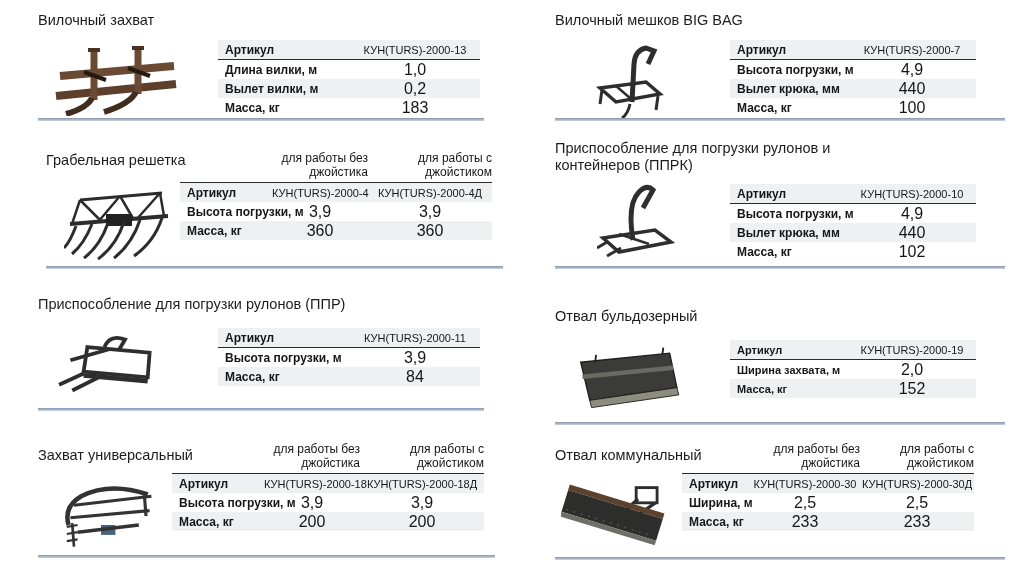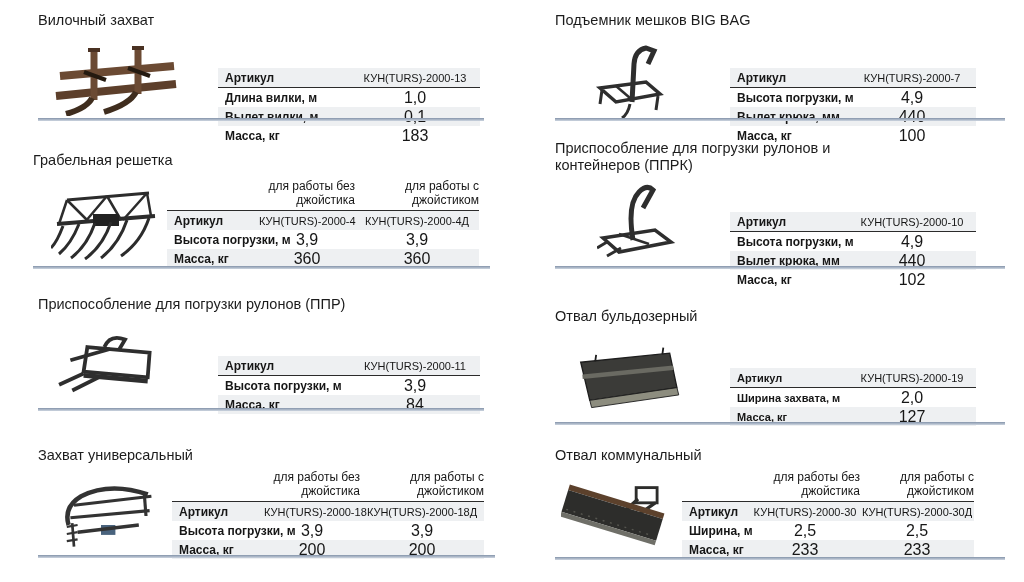--- a/index.html
+++ b/index.html
@@ -10,21 +10,21 @@
   .section{position:absolute;}
   .sec-title{
     position:absolute;left:0;top:0;font-size:14.5px;line-height:17px;color:#1c1c1c;
   }
   .img{position:absolute;}
   .img svg{display:block;width:100%;height:100%;}
   .sep{
     position:absolute;left:0;height:3px;
     background:linear-gradient(#8494aa,#cdd5e0);
   }
-  .tbl{position:absolute;margin-top:28px;}
+  .tbl{position:absolute;}
   .trow{display:flex;align-items:center;height:19px;}
   .trow.g{background:#eef0f2;}
   .trow.ru{border-bottom:1.5px solid #2b2b2b;}
   .lbl{
     font-weight:bold;font-size:12px;padding-left:7px;white-space:nowrap;
     box-sizing:border-box;flex:none;
   }
   .lbl.sm{font-size:11px;}
   .val{font-size:16px;text-align:center;white-space:nowrap;flex:none;}
   .art{font-size:11px;}
@@ -71,31 +71,31 @@
     <div class="trow g ru">
       <div class="lbl">Артикул</div>
       <div class="val art">КУН(TURS)-2000-13</div>
     </div>
     <div class="trow">
       <div class="lbl">Длина вилки, м</div>
       <div class="val">1,0</div>
     </div>
     <div class="trow g">
       <div class="lbl">Вылет вилки, м</div>
-      <div class="val">0,1</div>
+      <div class="val">0,2</div>
     </div>
     <div class="trow">
       <div class="lbl">Масса, кг</div>
       <div class="val">183</div>
     </div>
   </div>
   <div class="sep" style="top:106px;width:446px"></div>
 </div>
 
-<div class="section" style="left:33px;top:143px;width:457px;height:126px">
+<div class="section" style="left:46px;top:143px;width:457px;height:126px">
   <div class="sec-title" style="top:9px">Грабельная решетка</div>
   <div class="img" style="left:18px;top:45px;width:108px;height:72px">
     <svg viewBox="0 0 108 72" fill="none">
       <path d="M16 12 L98 5" stroke="#2c2c2c" stroke-width="3"></path>
       <path d="M6 36 L104 28" stroke="#2c2c2c" stroke-width="4"></path>
       <path d="M16 12 L8 36 M16 12 L38 34 M56 8 L34 34 M56 8 L70 32 M96 5 L72 32 M96 5 L100 28" stroke="#2c2c2c" stroke-width="2.5"></path>
       <rect x="42" y="26" width="26" height="12" fill="#222222"></rect>
       <path d="M12 38 Q6 54 0 60 M28 36 Q20 56 8 66 M44 35 Q36 58 20 70 M60 34 Q52 58 34 71 M76 32 Q68 56 50 70 M98 30 Q90 54 70 68" stroke="#2c2c2c" stroke-width="3"></path>
     </svg>
   </div>
@@ -184,21 +184,21 @@
     <div class="trow g">
       <div class="lbl">Масса, кг</div>
       <div class="val v1">200</div>
       <div class="val v2">200</div>
     </div>
   </div>
   <div class="sep" style="top:119px;width:457px"></div>
 </div>
 
 <div class="section" style="left:555px;top:12px;width:450px;height:110px">
-  <div class="sec-title">Подъемник мешков BIG BAG</div>
+  <div class="sec-title">Вилочный мешков BIG BAG</div>
   <div class="img" style="left:35px;top:30px;width:92px;height:80px">
     <svg viewBox="0 0 92 80" fill="none">
       <path d="M42 60 L44 22 Q45 8 56 6 L64 9 L58 22" stroke="#2e2e2e" stroke-width="5"></path>
       <path d="M10 46 L56 40 L70 52 L26 60 Z" stroke="#2e2e2e" stroke-width="3.5"></path>
       <path d="M26 44 L40 56" stroke="#2e2e2e" stroke-width="2.5"></path>
       <path d="M12 48 L10 62 M68 54 L66 68 M40 62 Q38 72 32 76" stroke="#2e2e2e" stroke-width="3"></path>
     </svg>
   </div>
   <div class="tbl s-tbl r" style="left:175px;top:28px">
     <div class="trow g ru">
@@ -266,21 +266,21 @@
     <div class="trow g ru">
       <div class="lbl sm">Артикул</div>
       <div class="val art">КУН(TURS)-2000-19</div>
     </div>
     <div class="trow">
       <div class="lbl sm">Ширина захвата, м</div>
       <div class="val">2,0</div>
     </div>
     <div class="trow g">
       <div class="lbl sm">Масса, кг</div>
-      <div class="val">127</div>
+      <div class="val">152</div>
     </div>
   </div>
   <div class="sep" style="top:114px;width:450px"></div>
 </div>
 
 <div class="section" style="left:555px;top:436px;width:450px;height:124px">
   <div class="sec-title" style="top:11px">Отвал коммунальный</div>
   <div class="img" style="left:6px;top:44px;width:118px;height:78px">
     <svg viewBox="0 0 122 82" fill="none">
       <path d="M64 34 L80 20 M70 44 L98 24" stroke="#2d2d2b" stroke-width="3.5"></path>

